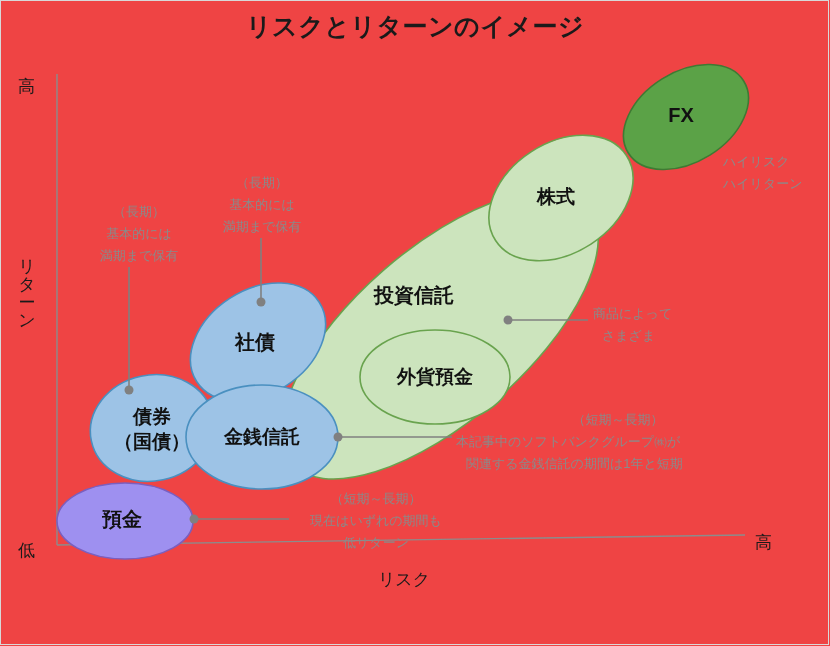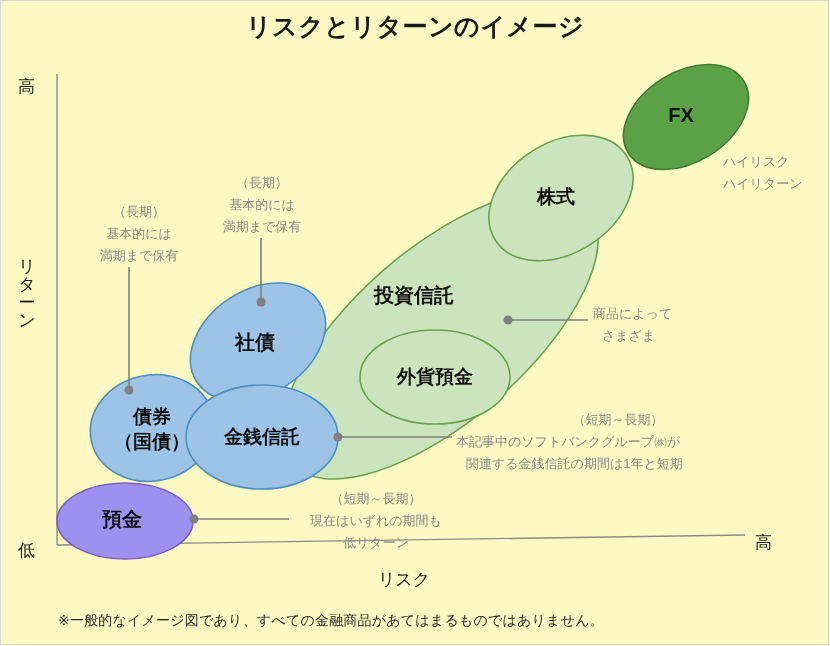--- a/index.html
+++ b/index.html
@@ -7,21 +7,21 @@
     padding: 0;
     background: #ffffff;
   }
   body {
     font-family: "Liberation Sans", "DejaVu Sans", sans-serif;
   }
   #page {
     position: relative;
     width: 830px;
     height: 646px;
-    background: #fef9c3;
+    background: #ef4444;
     overflow: hidden;
   }
   #frame-border {
     position: absolute;
     left: 0; top: 0;
     width: 829px;
     height: 645px;
     border: 1px solid #d8d8d8;
     box-sizing: border-box;
     pointer-events: none;
@@ -218,15 +218,14 @@
       <text class="callout callout-mid" x="376" y="547">低リターン</text>
     </g>
 
     <g>
       <text class="callout callout-start" x="723" y="166">ハイリスク</text>
       <text class="callout callout-start" x="723" y="188">ハイリターン</text>
     </g>
 
   </svg>
 
-  <div id="footnote">※一般的なイメージ図であり、すべての金融商品があてはまるものではありません。</div>
 
 </div>
 
 </body></html>

